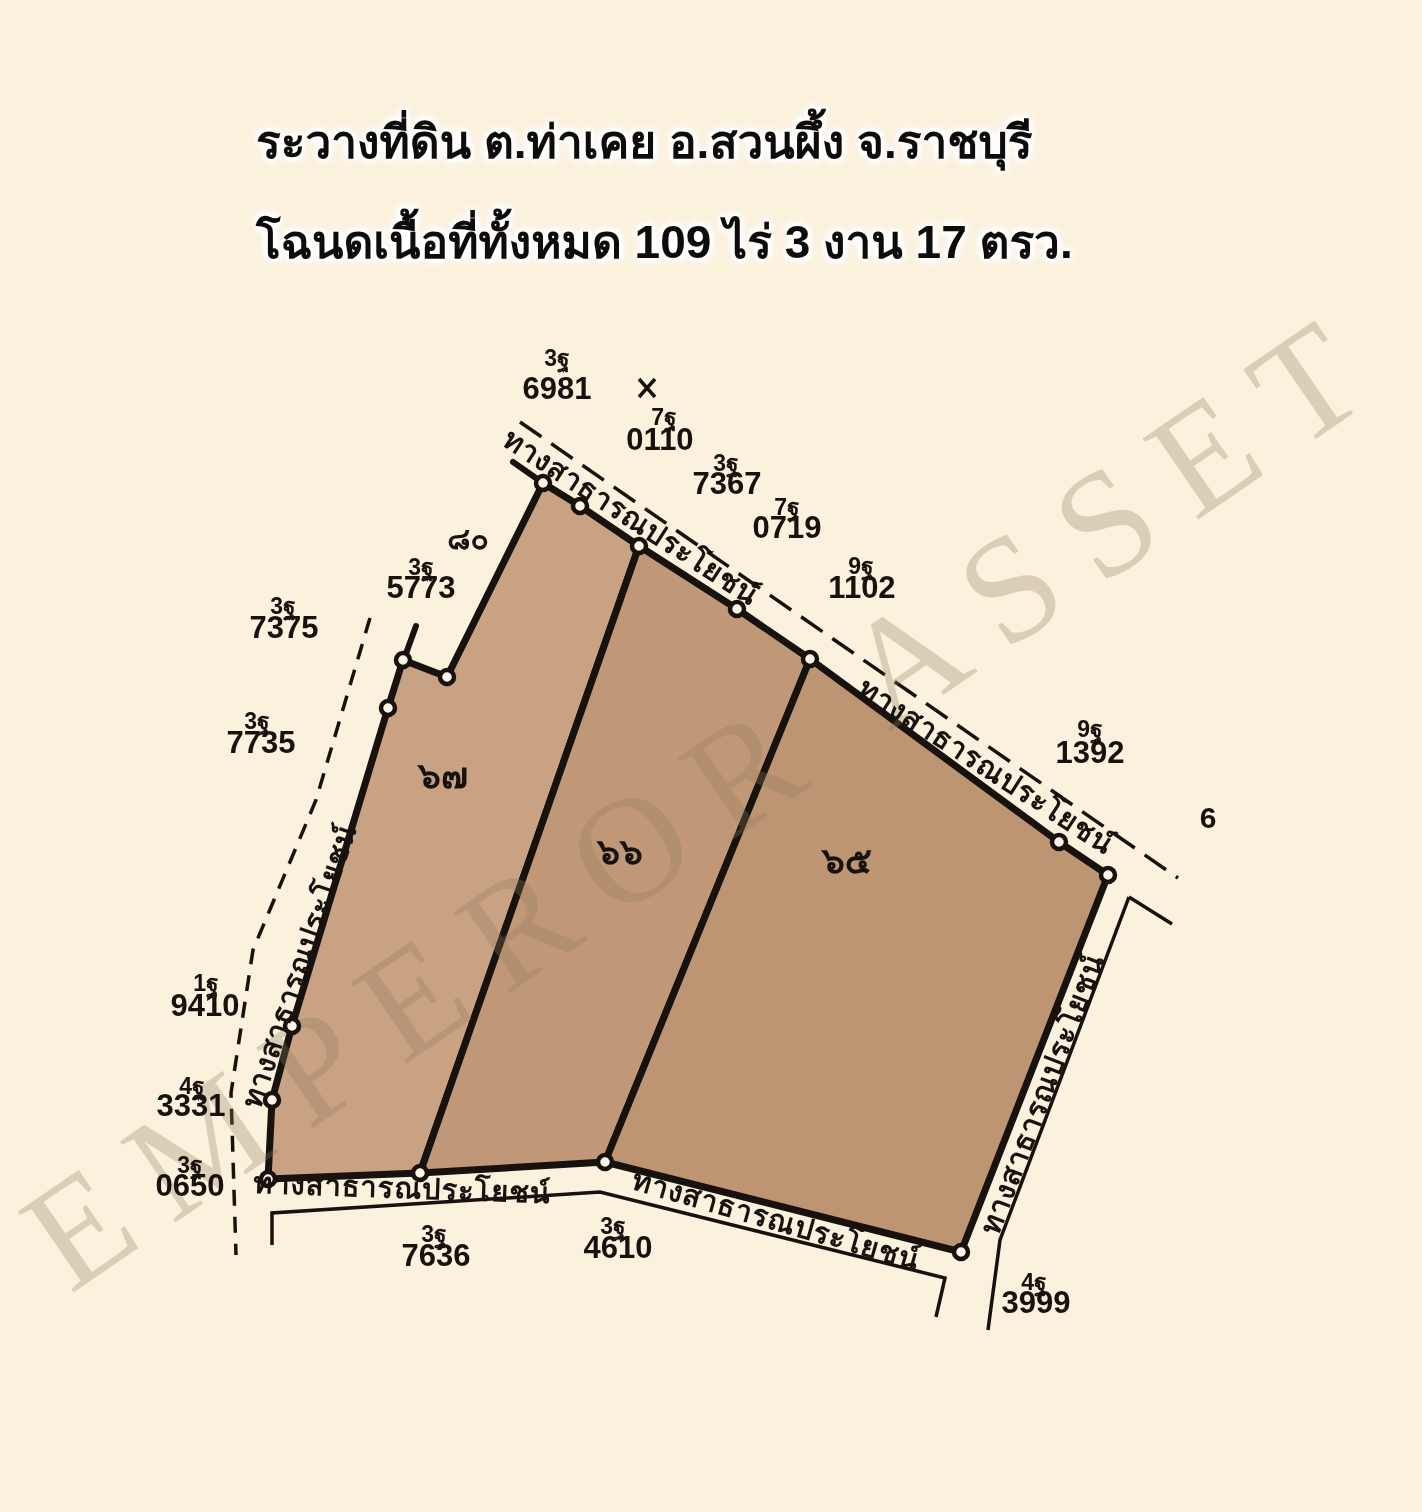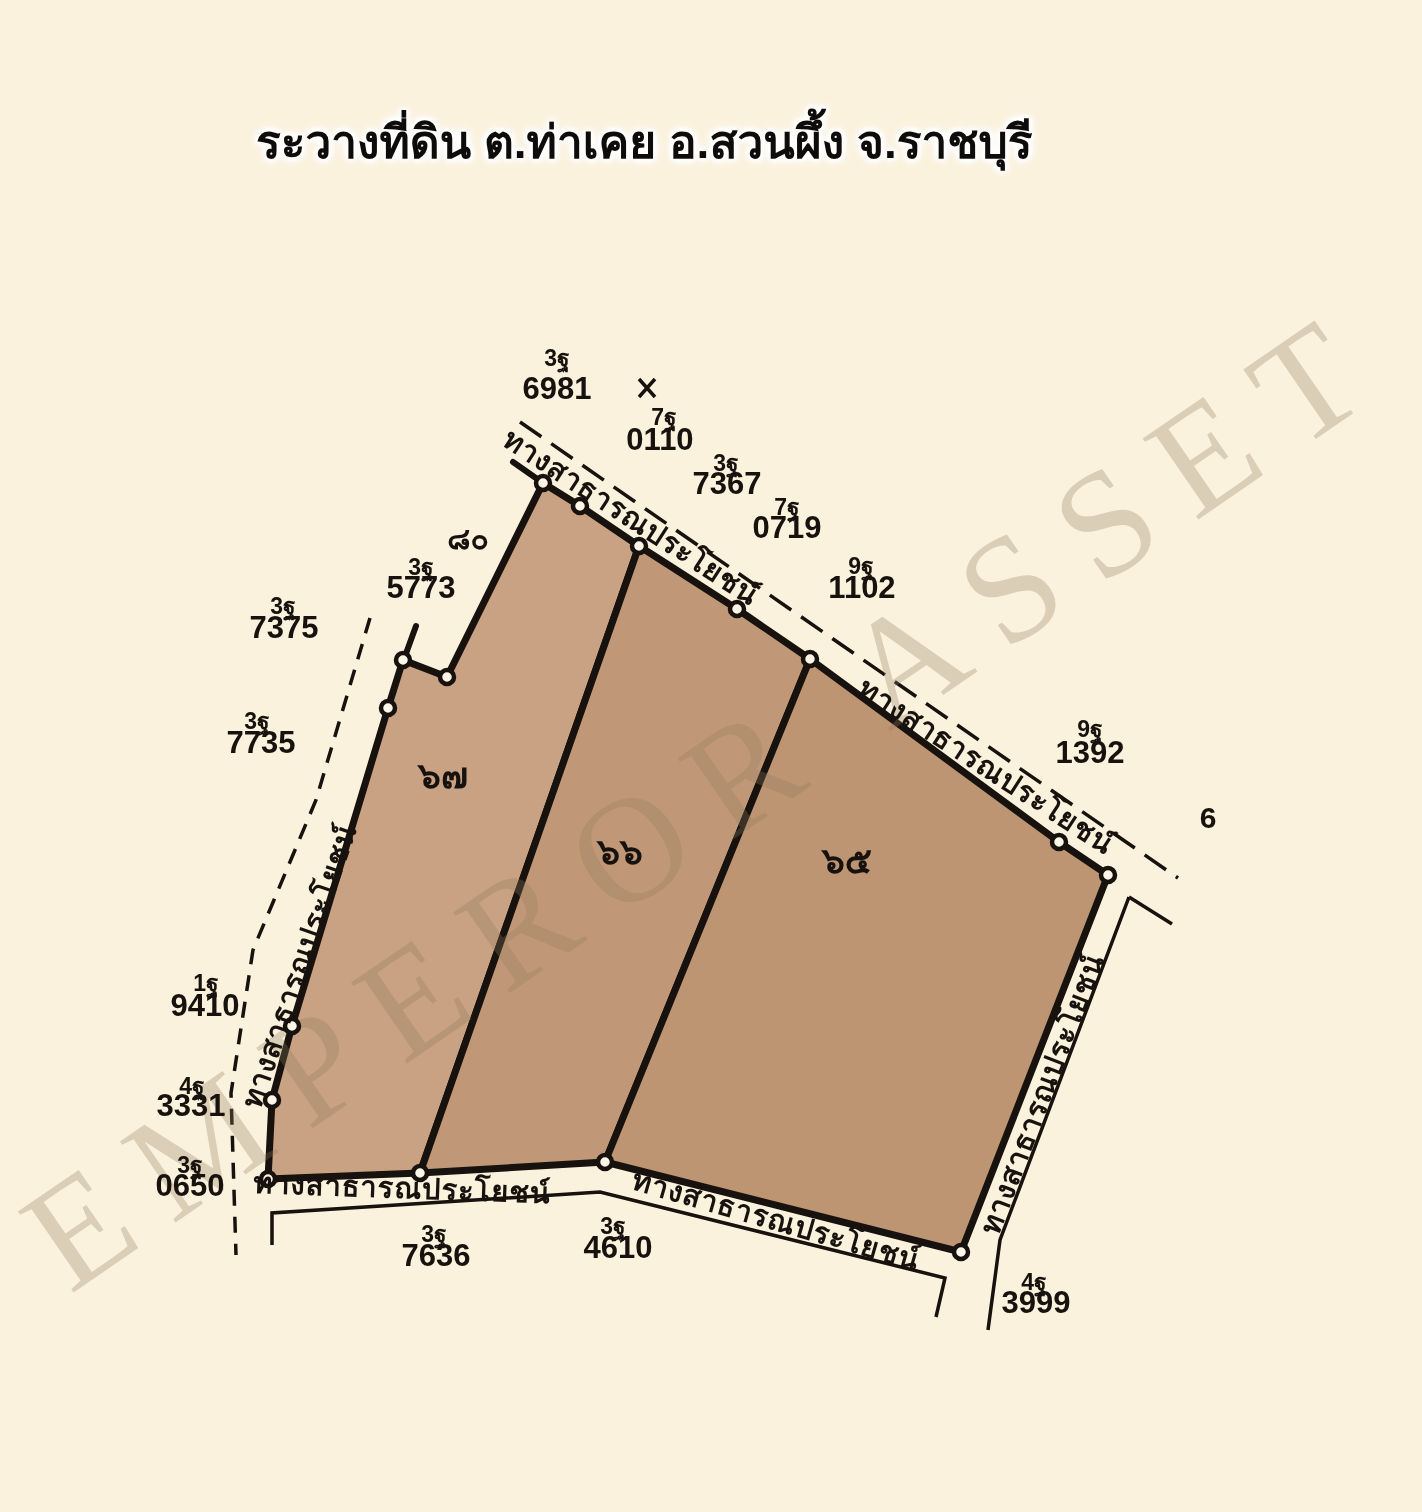--- a/index.html
+++ b/index.html
@@ -148,15 +148,16 @@
       <text class="lbl road-lbl" transform="translate(986,766) rotate(33)" x="0" y="10">ทางสาธารณประโยชน์</text>
       <text class="lbl road-lbl" transform="translate(1042,1094) rotate(-69)" x="0" y="10">ทางสาธารณประโยชน์</text>
       <text class="lbl road-lbl" transform="translate(299,966) rotate(-71)" x="0" y="10">ทางสาธารณประโยชน์</text>
       <text class="lbl road-lbl" transform="translate(402,1188) rotate(2)" x="0" y="10">ทางสาธารณประโยชน์</text>
       <text class="lbl road-lbl" transform="translate(776,1220) rotate(16)" x="0" y="10">ทางสาธารณประโยชน์</text>
     </g>
   </svg>
 
   <div id="title-block">
     <div>ระวางที่ดิน ต.ท่าเคย อ.สวนผึ้ง จ.ราชบุรี</div>
+    <div>โฉนดเนื้อที่ทั้งหมด 109 ไร่  3 งาน 17 ตรว.</div>
   </div>
 
 </div>
 
 </body></html>

